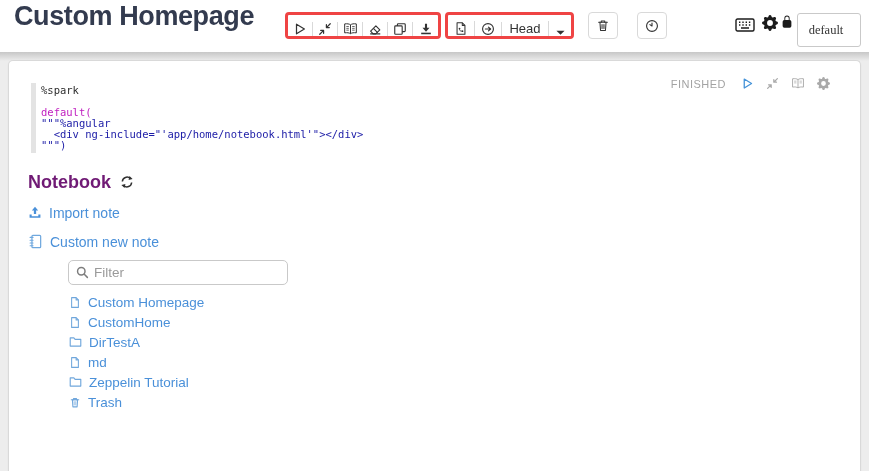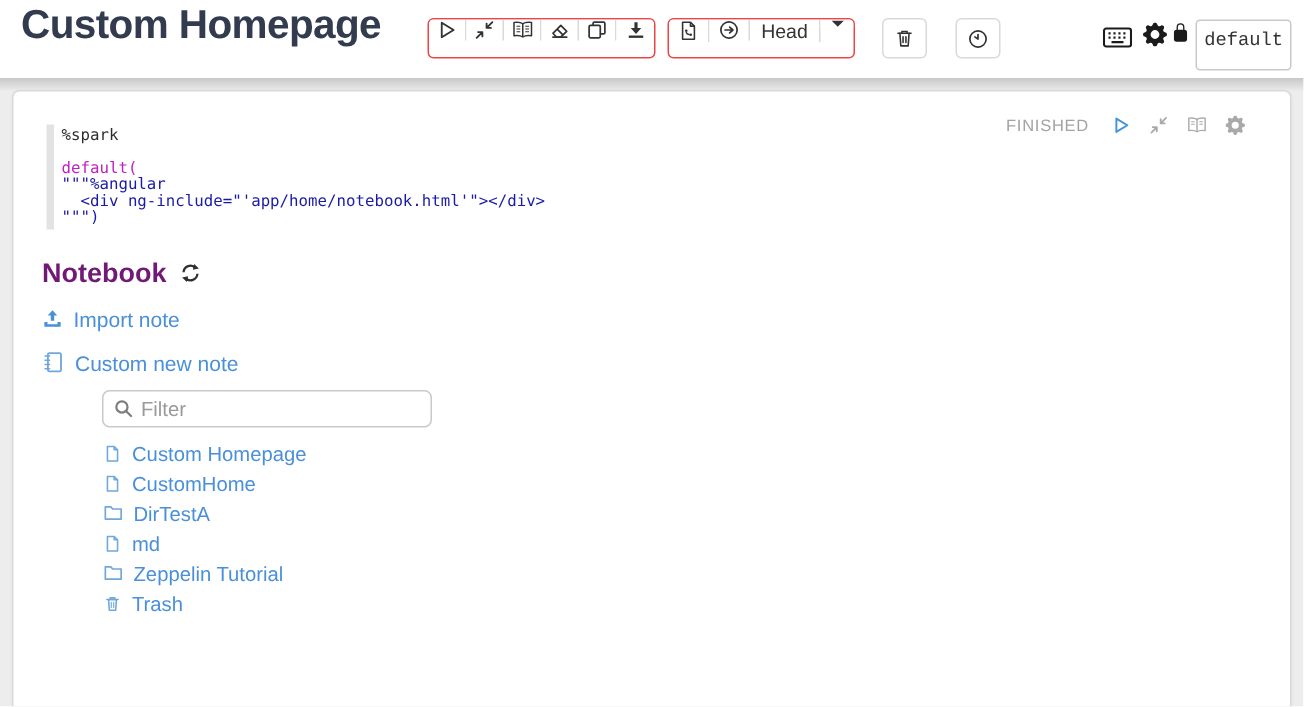--- a/index.html
+++ b/index.html
@@ -10,22 +10,22 @@
   }
   svg{display:block;}
 
   
   .note-header{position:absolute;top:0;left:0;width:869px;height:52px;background:#fff;z-index:3;}
   .note-title{
     position:absolute;left:14px;top:1px;margin:0;
     font-size:27px;font-weight:700;color:#333b4f;letter-spacing:-0.4px;cursor:text;
   }
   .btn-group{
-    position:absolute;top:12px;display:flex;align-items:flex-start;
-    background:#fff;border:1px solid #ef4444;border-radius:4px;overflow:hidden;height:27px;box-sizing:border-box;
+    position:absolute;top:12px;display:flex;align-items:flex-end;
+    background:#fff;border:3px solid #ef4444;border-radius:4px;overflow:hidden;height:27px;box-sizing:border-box;
   }
   .btn-group .tbtn{
     border:none;background:#fff;margin:0;padding:0;width:25px;display:flex;
     align-items:center;justify-content:center;color:#333;cursor:pointer;border-right:1px solid #d9d9d9;
   }
   .btn-group .tbtn:last-child{border-right:none;}
   .g1{left:285px;}
   .g2{left:445px;}
   .g2 .tbtn{width:27px;}
   .g2 .tbtn.txt{width:47px;font-size:13px;color:#333;font-family:"Liberation Sans",sans-serif;}
@@ -38,21 +38,21 @@
   .btn-trash{left:588px;}
   .btn-clock{left:637px;}
   .hdr-ic{position:absolute;color:#1b1b1b;cursor:pointer;}
   .hdr-kbd{left:735px;top:18px;}
   .hdr-gear{left:762px;top:15px;}
   .hdr-lock{left:780px;top:15px;}
   .dd-btn{
     position:absolute;left:797px;top:13px;width:64px;height:25px;box-sizing:border-box;
     background:#fff;border:1px solid #c9c9c9;border-radius:3px;display:flex;gap:6px;
     align-items:center;justify-content:center;font-size:12.5px;color:#333;cursor:pointer;
-    font-family:Liberation Mono, monospace;padding:16px;flex-direction:column;
+    font-family:Liberation Serif, serif;padding:16px;
   }
 
   
   .content-bg{position:absolute;top:52px;left:0;width:869px;bottom:0;background:#ededed;}
   .content-bg::before{
     content:"";position:absolute;top:0;left:0;right:0;height:9px;
     background:linear-gradient(to bottom,#c7c7c7,#ededed);
   }
   .note-card{
     position:absolute;left:8px;top:8px;width:853px;bottom:0;box-sizing:border-box;

